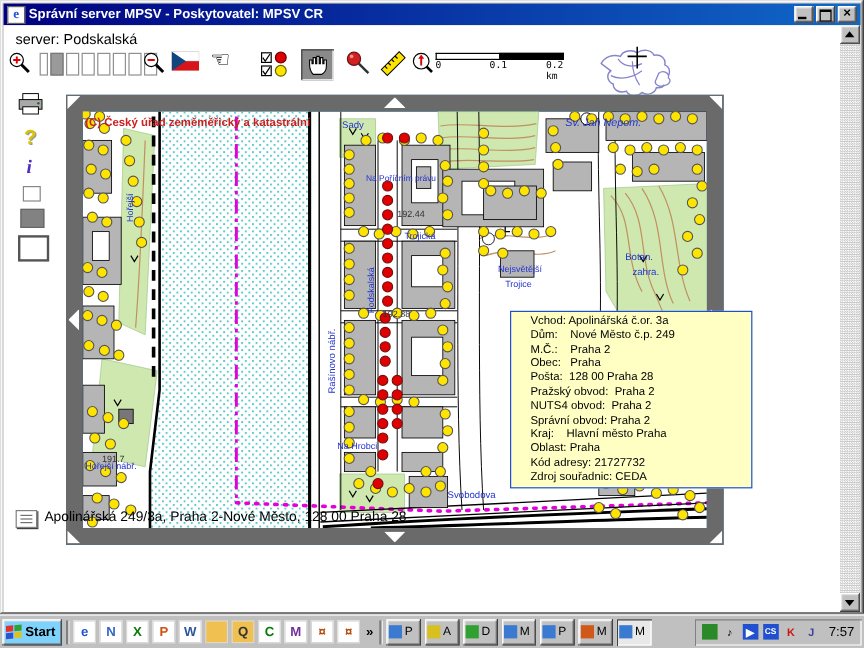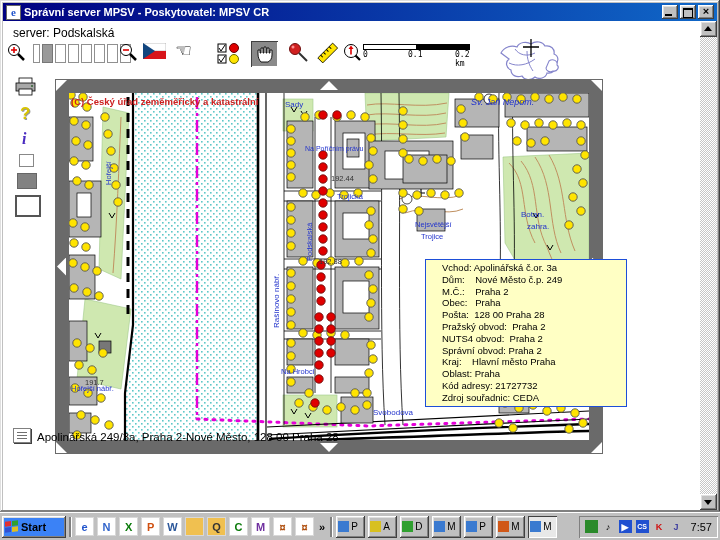--- a/index.html
+++ b/index.html
@@ -53,36 +53,36 @@
   .arr.s{left:50%;bottom:-12px;margin-left:-9px;width:18px;height:9px;clip-path:polygon(0 0,100% 0,50% 100%);}
   .arr.w{top:50%;left:-12px;margin-top:-9px;width:9px;height:18px;clip-path:polygon(100% 0,100% 100%,0 50%);}
   .arr.e{top:50%;right:-12px;margin-top:-9px;width:9px;height:18px;clip-path:polygon(0 0,0 100%,100% 50%);}
   .arr.nw{left:-13px;top:-13px;width:11px;height:11px;clip-path:polygon(0 0,100% 0,0 100%);}
   .arr.ne{right:-13px;top:-13px;width:11px;height:11px;clip-path:polygon(0 0,100% 0,100% 100%);}
   .arr.sw{left:-13px;bottom:-13px;width:11px;height:11px;clip-path:polygon(0 0,0 100%,100% 100%);}
   .arr.se{right:-13px;bottom:-13px;width:11px;height:11px;clip-path:polygon(100% 0,100% 100%,0 100%);}
   .infobox{position:absolute;left:312px;top:166px;width:168px;background:#ffffc4;border:1px solid #1d4ed8;
            padding:2px 16px;font-size:9.5px;line-height:11.8px;white-space:pre;margin-left:44px;}
   
-  .statusline{position:absolute;left:10px;top:404px;height:18px;display:flex;align-items:flex-end;gap:6px;font-size:11.5px;}
+  .statusline{position:absolute;left:10px;top:404px;height:18px;display:flex;align-items:flex-start;gap:6px;font-size:11.5px;}
   .st-ico{width:16px;height:13px;background:#fff;border:1px solid #808080;box-shadow:1px 1px 0 #404040;position:relative;}
   .st-ico i{position:absolute;left:3px;right:3px;height:1px;background:#707070;}
   
   .vscroll{position:absolute;right:0px;top:0px;width:17px;bottom:0;
            background:conic-gradient(#fff 25%,#c6c6c6 0 50%,#fff 0 75%,#c6c6c6 0);background-size:2px 2px;}
   .sc-btn{position:absolute;left:0;width:17px;height:16px;background:#c0c0c0;
           box-shadow:inset -1px -1px 0 #404040,inset 1px 1px 0 #fff,inset -2px -2px 0 #808080,inset 2px 2px 0 #dfdfdf;}
   .sc-btn.up{top:0;} .sc-btn.dn{bottom:0;}
   .tri{position:absolute;left:4px;width:0;height:0;border:4px solid transparent;}
   .tri.up{top:5px;border-bottom:5px solid #000;border-top:none;}
   .tri.dn{top:6px;border-top:5px solid #000;border-bottom:none;}
   
   .taskbar{position:absolute;left:0;bottom:0;width:720px;height:28px;background:#c0c0c0;
            border-top:1px solid #fff;box-shadow:0 -1px 0 #808080;display:flex;align-items:center;padding:0 2px;box-sizing:border-box;gap:3px;}
-  .start{height:22px;display:flex;align-items:center;gap:3px;padding:0 20px 0 3px;background:#3b82f6;border:none;
+  .start{height:22px;display:flex;align-items:center;gap:3px;padding:0 6px 0 3px;background:#7dd3fc;border:none;
          font-weight:bold;font-size:11px;font-family:"Liberation Sans",sans-serif;
          box-shadow:inset -1px -1px 0 #404040,inset 1px 1px 0 #fff,inset -2px -2px 0 #808080,inset 2px 2px 0 #dfdfdf;}
   .flag{display:grid;grid-template-columns:6px 6px;grid-template-rows:5px 5px;gap:1px;transform:skewY(-6deg);}
   .tsep{width:2px;height:20px;background:#808080;border-right:1px solid #fff;}
   .ql{display:flex;gap:3px;align-items:center;}
   .qli{width:17px;height:17px;display:flex;align-items:center;justify-content:center;
        font-size:11px;font-weight:bold;border:1px solid #d8d8d8;}
   .chev{font-size:11px;font-weight:bold;padding:0 2px;}
   .wbuttons{display:flex;gap:3px;align-items:center;}
   .tb-win{height:22px;width:29px;display:flex;align-items:center;gap:2px;padding:0 2px;background:#c0c0c0;border:none;

